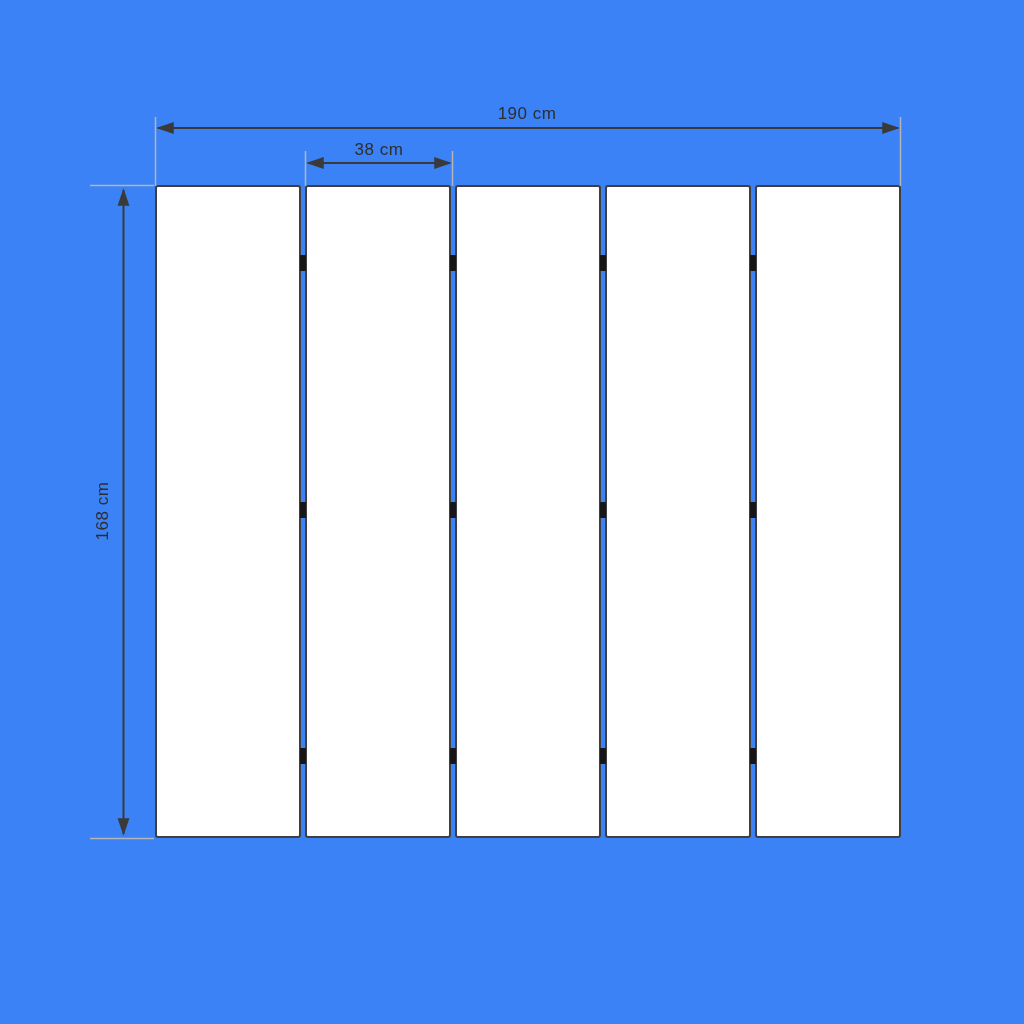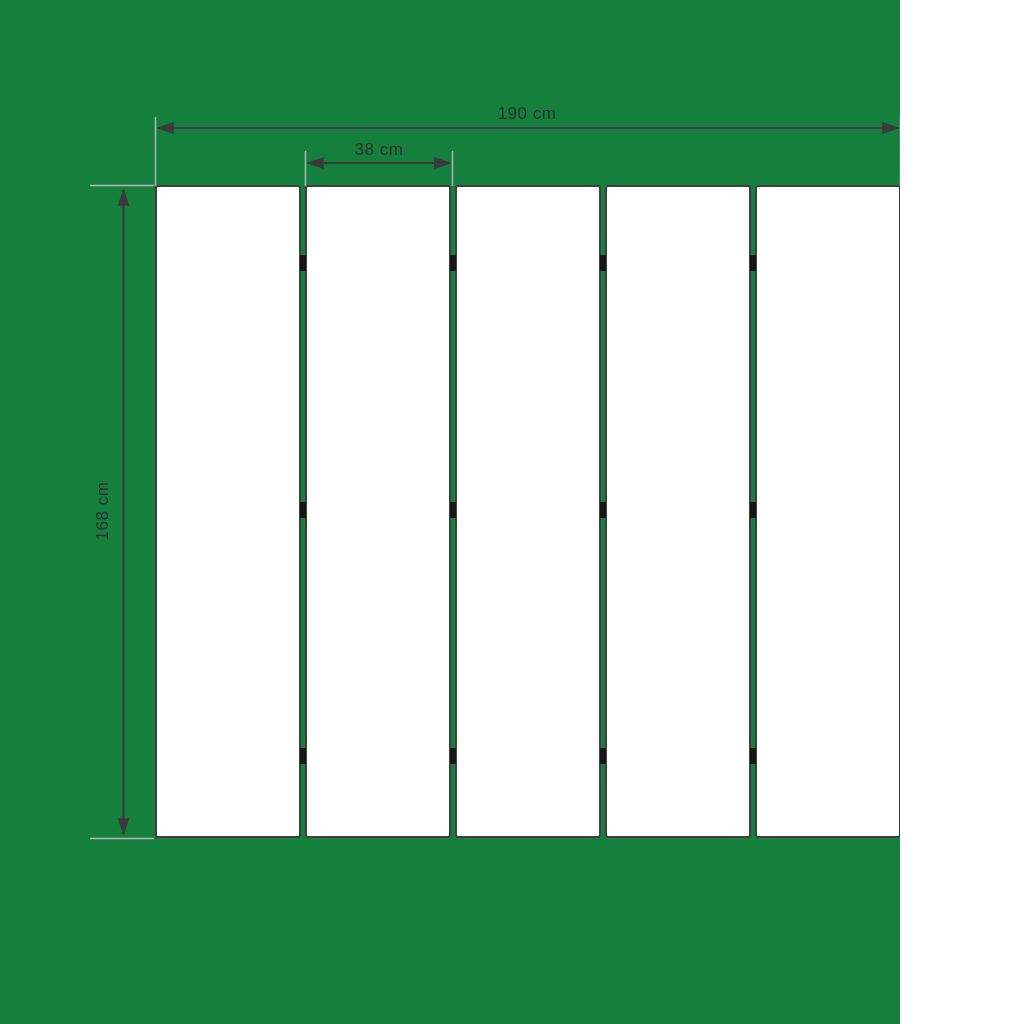--- a/index.html
+++ b/index.html
@@ -3,23 +3,23 @@
 <meta charset="utf-8">
 <style>
   html, body {
     margin: 0;
     padding: 0;
     background: #ffffff;
     font-family: "Liberation Sans", "DejaVu Sans", sans-serif;
   }
   .canvas {
     position: relative;
-    width: 900px;
+    width: 1024px;
     height: 1024px;
-    background: #15803d;
+    background: #3b82f6;
     overflow: hidden;
   }
   .panel {
     position: absolute;
     top: 185px;
     height: 649px;              
     width: 142px;               
     border: 2px solid #3f3f3f;
     border-radius: 3px;
     background: #ffffff;

